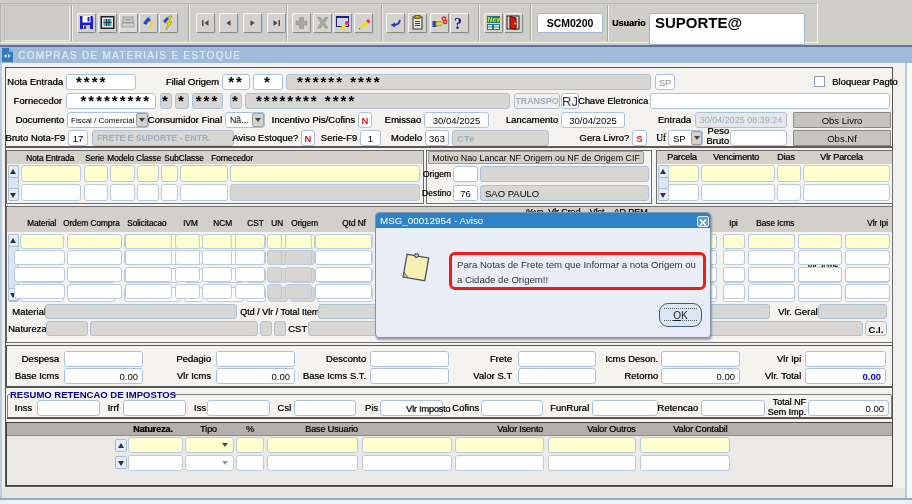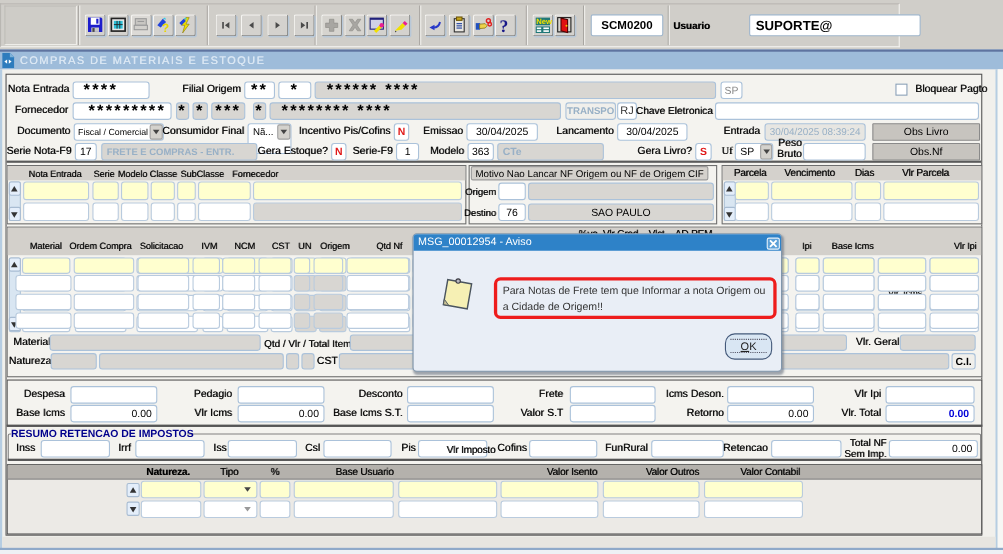--- a/index.html
+++ b/index.html
@@ -182,21 +182,21 @@
         <path d="M5 2.5 L11 4 V15.5 L5 14 Z" fill="#e01010" stroke="#500000"></path>
         <circle cx="10" cy="9.5" r="0.9" fill="#f0d000"></circle>
       </svg>
 </div>
 </div>
 
 <div class="a" style="left:537px;top:13px;width:66px;height:20px;background:#fff;border:1px solid #9fb6cc;border-radius:2px;font-weight:bold;font-size:10.5px;line-height:18px;text-align:center;">SCM0200</div>
 <div class="a" style="left:607px;top:5px;width:1px;height:36px;background:#a8a6a1;"></div>
 <div class="a" style="left:608px;top:5px;width:1px;height:36px;background:#f0efec;"></div>
 <div class="lb" style="left:612px;top:15px;font-size:9px;line-height:16px;font-weight:bold;">Usuario</div>
-<div class="a" style="left:649px;top:13px;width:156px;height:20px;background:#fff;border:1px solid #9fb6cc;border-radius:2px;font-weight:bold;font-size:12px;line-height:18px;padding-left:5px;margin-left:32px;">SUPORTE@</div>
+<div class="a" style="left:649px;top:13px;width:156px;height:32px;background:#fff;border:1px solid #9fb6cc;border-radius:2px;font-weight:bold;font-size:15px;line-height:18px;padding-left:5px;">SUPORTE@</div>
 
 <div class="a" style="left:0;top:45px;width:912px;height:18px;background:#9ebcda;border-top:2px solid #5f74a0;"></div>
 <svg class="a" style="left:2px;top:48px;" width="11" height="14" viewBox="0 0 11 14">
     <path d="M0 0 H7 L11 4 V14 H0 Z" fill="#2e7cbd"></path>
     <path d="M7 0 L11 4 H7 Z" fill="#7fb2d8"></path>
     <path d="M4.5 6 L2 8 L4.5 10 Z" fill="#fff"></path>
     <path d="M6 6 L8.5 8 L6 10 Z" fill="#fff"></path>
   </svg>
 <div class="a" style="left:18px;top:50px;font-size:10px;color:#dce8f4;letter-spacing:1.3px;text-shadow:0.4px 0 0 rgba(220,232,244,0.8);">COMPRAS DE MATERIAIS E ESTOQUE</div>
 
@@ -223,46 +223,46 @@
 <div class="lb" style="left:832px;top:74px;">Bloquear Pagto</div>
 
 <div class="lb" style="right:850px;top:93px;">Fornecedor</div>
 <div class="f stars rt" style="left:66px;top:93px;width:90px;height:16px;">*********</div>
 <div class="f g stars ctr" style="left:160px;top:93px;width:12px;height:16px;">*</div>
 <div class="f g stars ctr" style="left:175px;top:93px;width:14px;height:16px;">*</div>
 <div class="f g stars ctr" style="left:192px;top:93px;width:31px;height:16px;">***</div>
 <div class="f g stars ctr" style="left:230px;top:93px;width:12px;height:16px;">*</div>
 <div class="f g stars" style="left:245px;top:93px;width:265px;height:16px;padding-left:10px;">******** ****</div>
 <div class="f dis ctr" style="left:514px;top:93px;width:46px;height:16px;background:#f0efeb;padding-left:0;padding-right:0;font-size:8.8px;">TRANSPO</div>
-<div class="f ctr" style="left:561px;top:93px;width:18px;height:16px;color:#333;font-size:10px;">RJ</div>
+<div class="f ctr" style="left:561px;top:93px;width:18px;height:16px;color:#333;font-size:13px;">RJ</div>
 <div class="lb" style="right:264px;top:93px;font-size:9.2px;">Chave Eletronica</div>
 <div class="f" style="left:650px;top:93px;width:240px;height:16px;"></div>
 
 <div class="lb" style="right:848px;top:112px;">Documento</div>
 <div class="f" style="left:67px;top:112px;width:82px;height:16px;padding-left:3px;padding-right:10px;font-size:8px;">Fiscal / Comercial</div>
 <div class="a" style="left:136px;top:113px;width:12px;height:14px;background:#d4d2cd;border:1px solid #a0a0a0;border-radius:2px;"></div>
 <div class="arr" style="left:139px;top:118px;border-left:3px solid transparent;border-right:3px solid transparent;border-top:4px solid #444;"></div>
 <div class="lb" style="right:690px;top:112px;">Consumidor Final</div>
-<div class="f" style="left:225px;top:112px;width:40px;height:28px;font-size:8.8px;">Nã...</div>
+<div class="f" style="left:225px;top:112px;width:40px;height:16px;font-size:8.8px;">Nã...</div>
 <div class="a" style="left:252px;top:113px;width:12px;height:14px;background:#d4d2cd;border:1px solid #a0a0a0;border-radius:2px;"></div>
 <div class="arr" style="left:255px;top:118px;border-left:3px solid transparent;border-right:3px solid transparent;border-top:4px solid #444;"></div>
 <div class="lb" style="right:557px;top:112px;">Incentivo Pis/Cofins</div>
 <div class="f ctr" style="left:358px;top:112px;width:14px;height:16px;color:#e01818;font-weight:bold;">N</div>
 <div class="lb" style="right:491px;top:112px;">Emissao</div>
 <div class="f ctr" style="left:424px;top:112px;width:65px;height:16px;">30/04/2025</div>
 <div class="lb" style="right:354px;top:112px;">Lancamento</div>
 <div class="f ctr" style="left:561px;top:112px;width:64px;height:16px;">30/04/2025</div>
 <div class="lb" style="right:221px;top:112px;">Entrada</div>
 <div class="f ctr" style="left:695px;top:112px;width:92px;height:16px;background:#e7e6e2;color:#98b0c6;font-size:9px;">30/04/2025 08:39:24</div>
 <div class="tbtn" style="left:793px;top:112px;width:98px;height:16px;">Obs Livro</div>
 
-<div class="lb" style="right:847px;top:130px;">Serie Nota-F9</div>
+<div class="lb" style="right:847px;top:130px;">Bruto Nota-F9</div>
 <div class="f ctr" style="left:68px;top:130px;width:20px;height:16px;">17</div>
-<div class="f g dis" style="left:92px;top:130px;width:142px;height:16px;font-size:8.6px;">FRETE E COMPRAS - ENTR.</div>
-<div class="lb" style="right:614px;top:130px;">Gera Estoque?</div>
+<div class="f g dis" style="left:92px;top:130px;width:142px;height:16px;font-size:8.6px;">FRETE E SUPORTE - ENTR.</div>
+<div class="lb" style="right:614px;top:130px;">Aviso Estoque?</div>
 <div class="f ctr" style="left:301px;top:130px;width:14px;height:16px;color:#e01818;font-weight:bold;">N</div>
 <div class="lb" style="right:555px;top:130px;">Serie-F9</div>
 <div class="f ctr" style="left:360px;top:130px;width:21px;height:16px;">1</div>
 <div class="lb" style="right:490px;top:130px;">Modelo</div>
 <div class="f ctr" style="left:425px;top:130px;width:24px;height:16px;">363</div>
 <div class="f g dis" style="left:452px;top:130px;width:97px;height:16px;">CTe</div>
 <div class="lb" style="right:283px;top:130px;">Gera Livro?</div>
 <div class="f ctr" style="left:632px;top:130px;width:15px;height:16px;color:#e01818;font-weight:bold;">S</div>
 <div class="lb" style="right:246px;top:130px;font-family:Liberation Serif, serif;">Uf</div>
 <div class="f" style="left:668px;top:130px;width:35px;height:16px;">SP</div>
@@ -302,21 +302,21 @@
 <div class="cell" style="left:180px;top:184px;width:48px;height:17px;"></div>
 <div class="cell g" style="left:230px;top:184px;width:190px;height:17px;"></div>
 
 <div class="panel" style="left:426px;top:150px;width:226px;height:54px;"></div>
 <div class="f g ctr" style="left:428px;top:151px;width:216px;height:13px;line-height:11px;padding-top:1px;padding-left:0;padding-right:0;background:#d4d1cc;border-color:#9a9a9a;border-radius:2px;font-size:8.9px;">Motivo Nao Lancar NF Origem ou NF de Origem CIF</div>
 <div class="lb" style="right:461px;top:166px;font-size:8.6px;">Origem</div>
 <div class="f" style="left:453px;top:166px;width:25px;height:16px;"></div>
 <div class="f g" style="left:480px;top:166px;width:169px;height:16px;"></div>
 <div class="lb" style="right:461px;top:185px;font-size:8.6px;">Destino</div>
 <div class="f ctr" style="left:453px;top:185px;width:25px;height:16px;">76</div>
-<div class="f g" style="left:480px;top:185px;width:169px;height:16px;text-align:center;">SAO PAULO</div>
+<div class="f g" style="left:480px;top:185px;width:169px;height:16px;">SAO PAULO</div>
 
 <div class="panel" style="left:656px;top:150px;width:237px;height:54px;"></div>
 <div class="a" style="left:657px;top:151px;width:235px;height:13px;background:#d4d1cc;"></div>
 <div class="hdrtx" style="left:667px;top:152px;">Parcela</div>
 <div class="hdrtx" style="left:713px;top:152px;">Vencimento</div>
 <div class="hdrtx" style="left:777px;top:152px;">Dias</div>
 <div class="hdrtx" style="left:820px;top:152px;">Vlr Parcela</div>
 <div class="sb" style="left:658px;top:165px;height:36px;"></div>
 <div class="a" style="left:658px;top:165px;width:11px;height:13px;background:#e4eefa;border:1px solid #a8bcd2;border-radius:2px;"></div>
 <div class="arr" style="left:660px;top:169px;border-left:3px solid transparent;border-right:3px solid transparent;border-bottom:5px solid #333;"></div>

